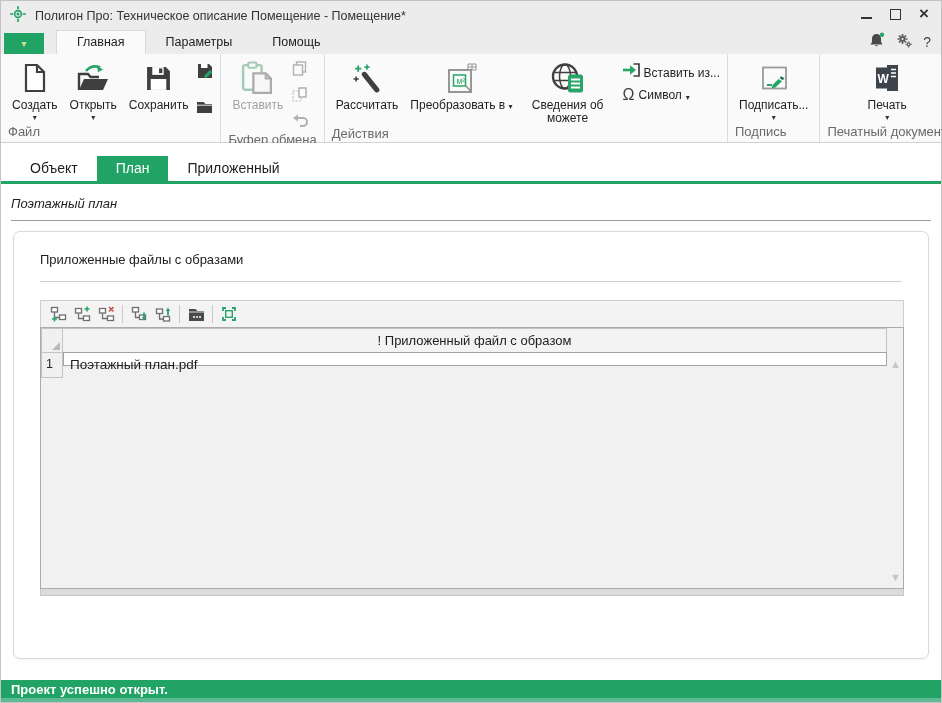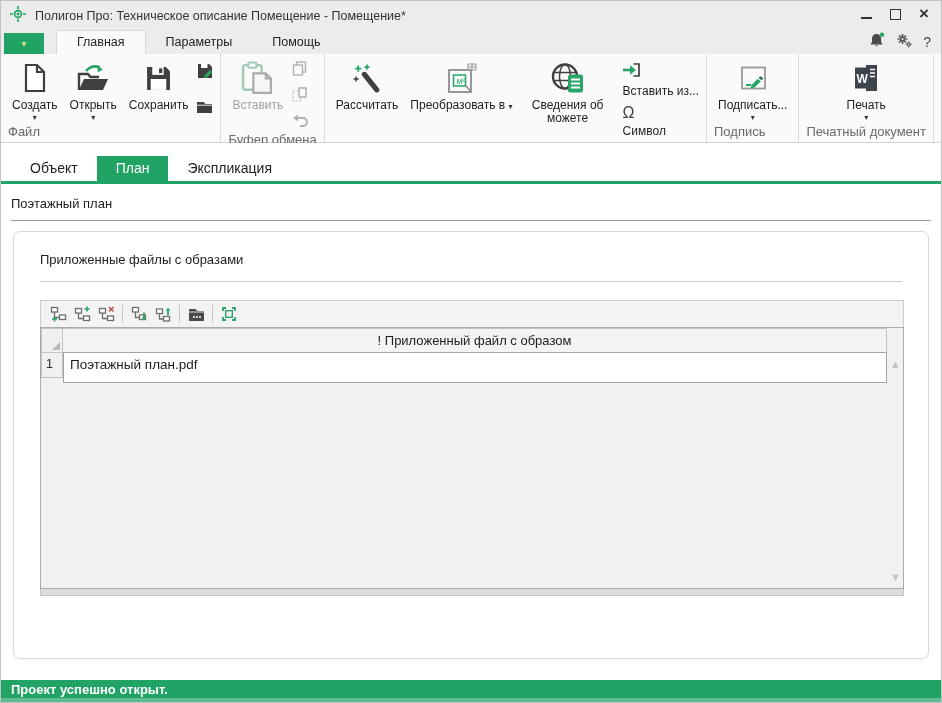--- a/index.html
+++ b/index.html
@@ -32,30 +32,30 @@
   .rbtn { display:flex; flex-direction:column; align-items:center; padding:3px 6px 0; }
   .rbtn .ico { height:38px; display:flex; align-items:center; justify-content:center; }
   .rbtn .lbl { font-size:12px; color:#1e1e1e; line-height:13px; text-align:center; margin-top:2px; white-space:nowrap; }
   .rbtn .lbl.wrap { white-space:normal; width:86px; }
   .rbtn .drop { font-size:8px; color:#333; line-height:9px; margin-top:1px; }
   .rbtn.disabled .lbl { color:#a2a2a2; }
   .caret-inline { font-size:8px; color:#333; }
   .small-col { display:flex; flex-direction:column; align-items:center; margin:6px 2px 0 2px; gap:18px; }
   .small-col.tight { gap:7px; margin-top:5px; }
   .small-actions { display:flex; flex-direction:column; margin:7px 2px 0 6px; gap:8px; }
-  .small-item { display:flex; align-items:flex-start; gap:4px; font-size:12px; color:#1e1e1e; white-space:nowrap;flex-direction:column; }
+  .small-item { display:flex; align-items:flex-end; gap:4px; font-size:12px; color:#1e1e1e; white-space:nowrap; }
 
   
   .doctabs { display:flex; padding:13px 0 0 10px; border-bottom:3px solid #21a366; background:#fff; flex:none; }
   .dtab { font-size:14px; color:#1e1e1e; padding:4px 19px 5px; }
   .dtab.active { background:#21a366; color:#fff; }
 
   
   .main { flex:1; display:flex; flex-direction:column; background:#fff; overflow:hidden; }
-  .section-title { font-size:13px; color:#222; margin:12px 0 0 10px; }
+  .section-title { font-size:13px; color:#222; margin:12px 0 0 10px;font-style:italic; }
   .section-rule { border:none; border-top:1px solid #9d9d9d; margin:9px 10px 0 10px; }
 
   .card { margin:10px 12px 0; height:428px; border:1px solid #d9d9d9; border-radius:7px; padding:20px 26px 16px; background:#fff; box-shadow:0 1px 3px rgba(0,0,0,0.05); }
   .card-title { font-size:13px; color:#222; }
   .card-rule { border:none; border-top:1px solid #cfcfcf; margin:14px 0 18px; }
   .info { border-left:4px solid #21a366; padding-left:12px; margin-left:2px; font-size:14px; line-height:26px; color:#1e1e1e; height:52px; white-space:nowrap; }
   .info a { color:#0b61c9; text-decoration:underline; cursor:pointer; }
 
   .grid-wrap { margin-top:10px; width:864px; }
   .grid-toolbar { height:27px; border:1px solid #cdcdcd; border-bottom:none; background:#f3f3f3; display:flex; align-items:center; padding:0 5px; }
@@ -63,21 +63,21 @@
   .tsep { width:1px; height:18px; background:#c9c9c9; margin:0 4px; }
 
   .grid-area { position:relative; height:262px; background:#f1f1f1; border:1px solid #ababab; }
   .g-table { position:absolute; left:0; top:0; width:846px; }
   .g-head { display:flex; height:25px; }
   .g-corner { width:22px; background:#f0f0f0; border:1px solid #c3c3c3; position:relative; }
   .g-corner::after { content:""; position:absolute; right:2px; bottom:2px; border-left:8px solid transparent; border-bottom:8px solid #b9b9b9; }
   .g-headcell { flex:1; background:#f3f3f3; border:1px solid #c3c3c3; border-left:none; text-align:center; font-size:13px; color:#222; line-height:23px; }
   .g-row { display:flex; height:25px; }
   .g-num { width:22px; background:#f0f0f0; border:1px solid #c3c3c3; border-top:none; font-size:12.5px; color:#222; line-height:23px; padding-left:4px; }
-  .g-cell { flex:1; background:#fff; border:1px solid #a3a3a3; font-size:13.5px; color:#1e1e1e; line-height:23px; padding:0 6px; margin-top:-1px; height:31px; }
+  .g-cell { flex:1; background:#fff; border:1px solid #a3a3a3; font-size:13.5px; color:#1e1e1e; line-height:23px; padding:0 6px; margin-top:-1px; height:14px; }
   .vscroll-up { position:absolute; top:30px; right:2px; color:#c6c6c6; font-size:11px; }
   .vscroll-down { position:absolute; bottom:5px; right:2px; color:#c6c6c6; font-size:11px; }
   .hscroll { height:7px; background:#dcdcdc; border:1px solid #c6c6c6; border-top:none; }
 
   
   .statusbar { flex:none; height:22px; background:#21a366; box-shadow:inset 0 -4px 0 #5eba92; display:flex; align-items:center; padding:0 10px 3px; }
   .status-msg { color:#fff; font-size:13px; font-weight:700; }
 </style>
 </head>
 <body>
@@ -324,21 +324,21 @@
         </div>
       </div>
       <div class="rgroup-label">Печатный документ</div>
     </div>
 
   </div>
 
   <div class="doctabs">
     <div class="dtab">Объект</div>
     <div class="dtab active">План</div>
-    <div class="dtab">Экспликация</div>
+    <div class="dtab">Приложенный</div>
   </div>
 
   <div class="main">
     <div class="section-title">Поэтажный план</div>
     <hr class="section-rule">
 
     <div class="card">
       <div class="card-title">Приложенные файлы с образами</div>
       <hr class="card-rule">
 

